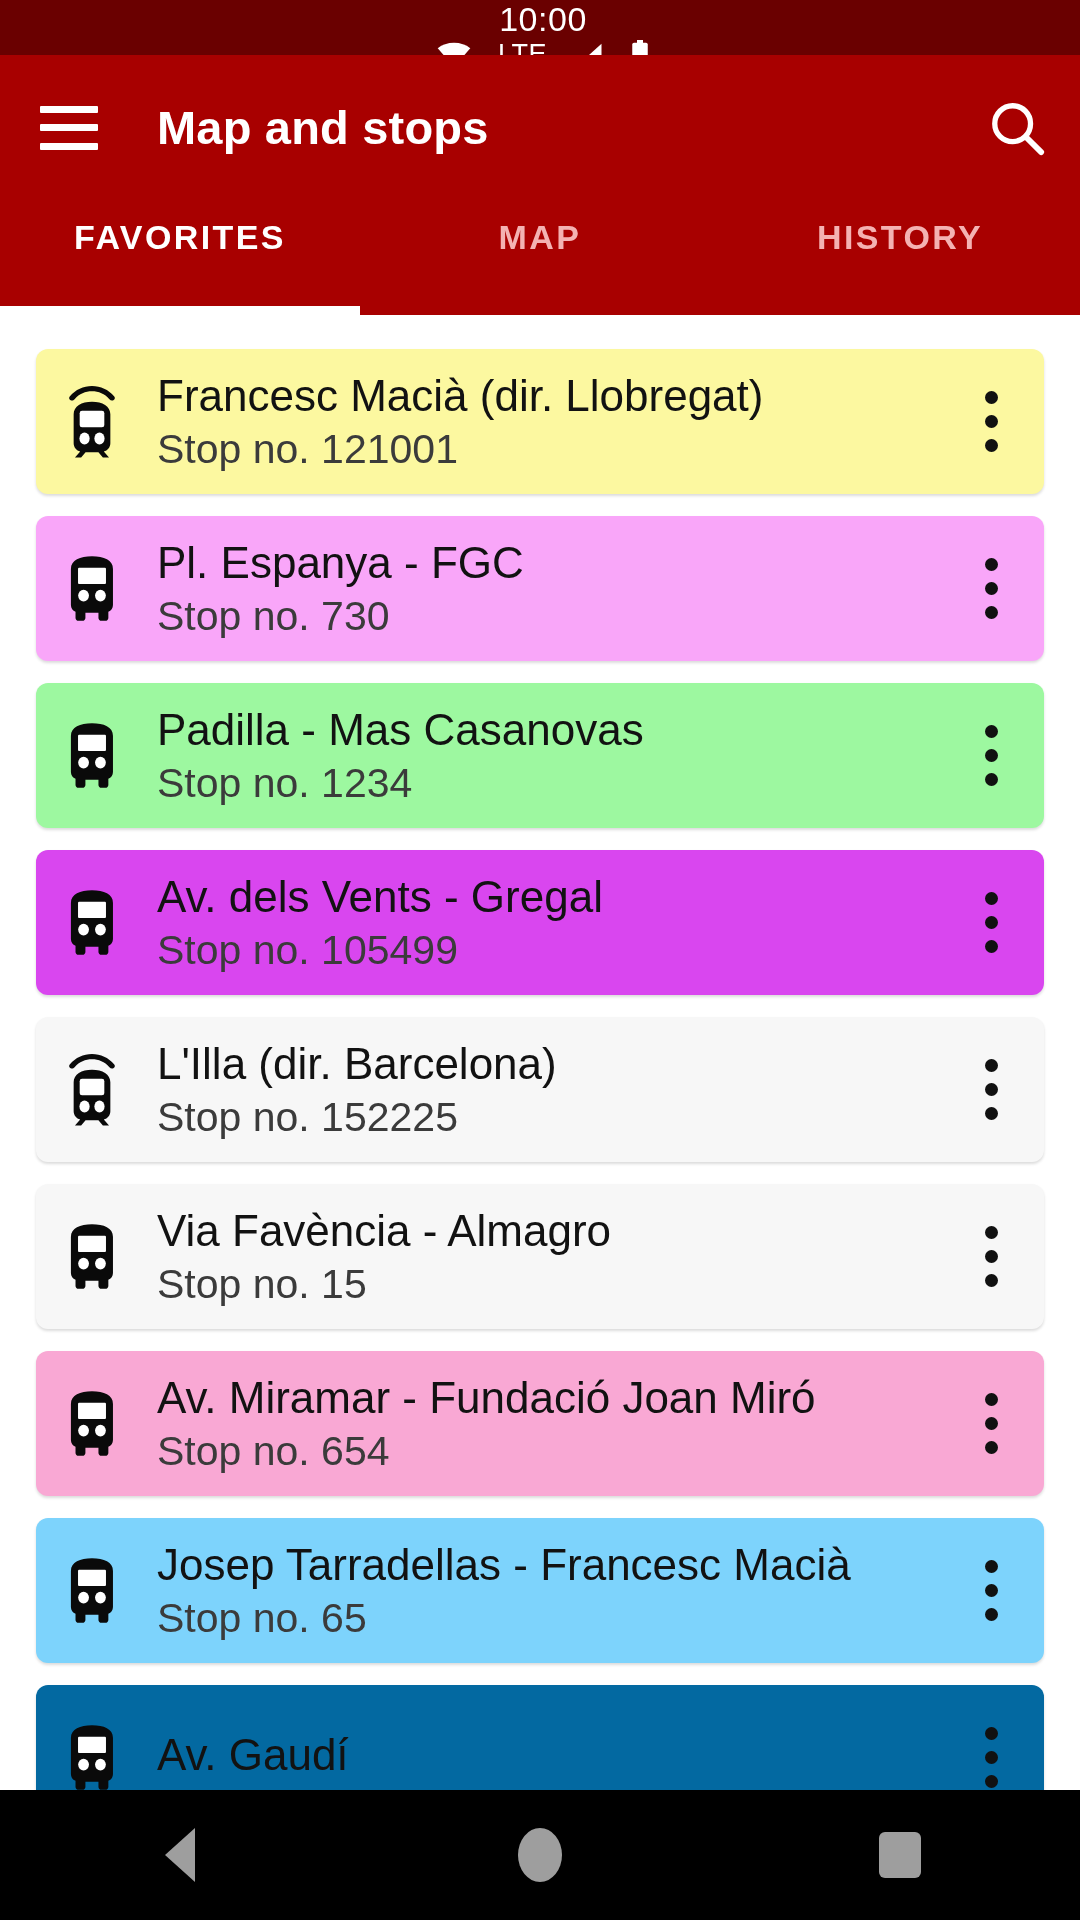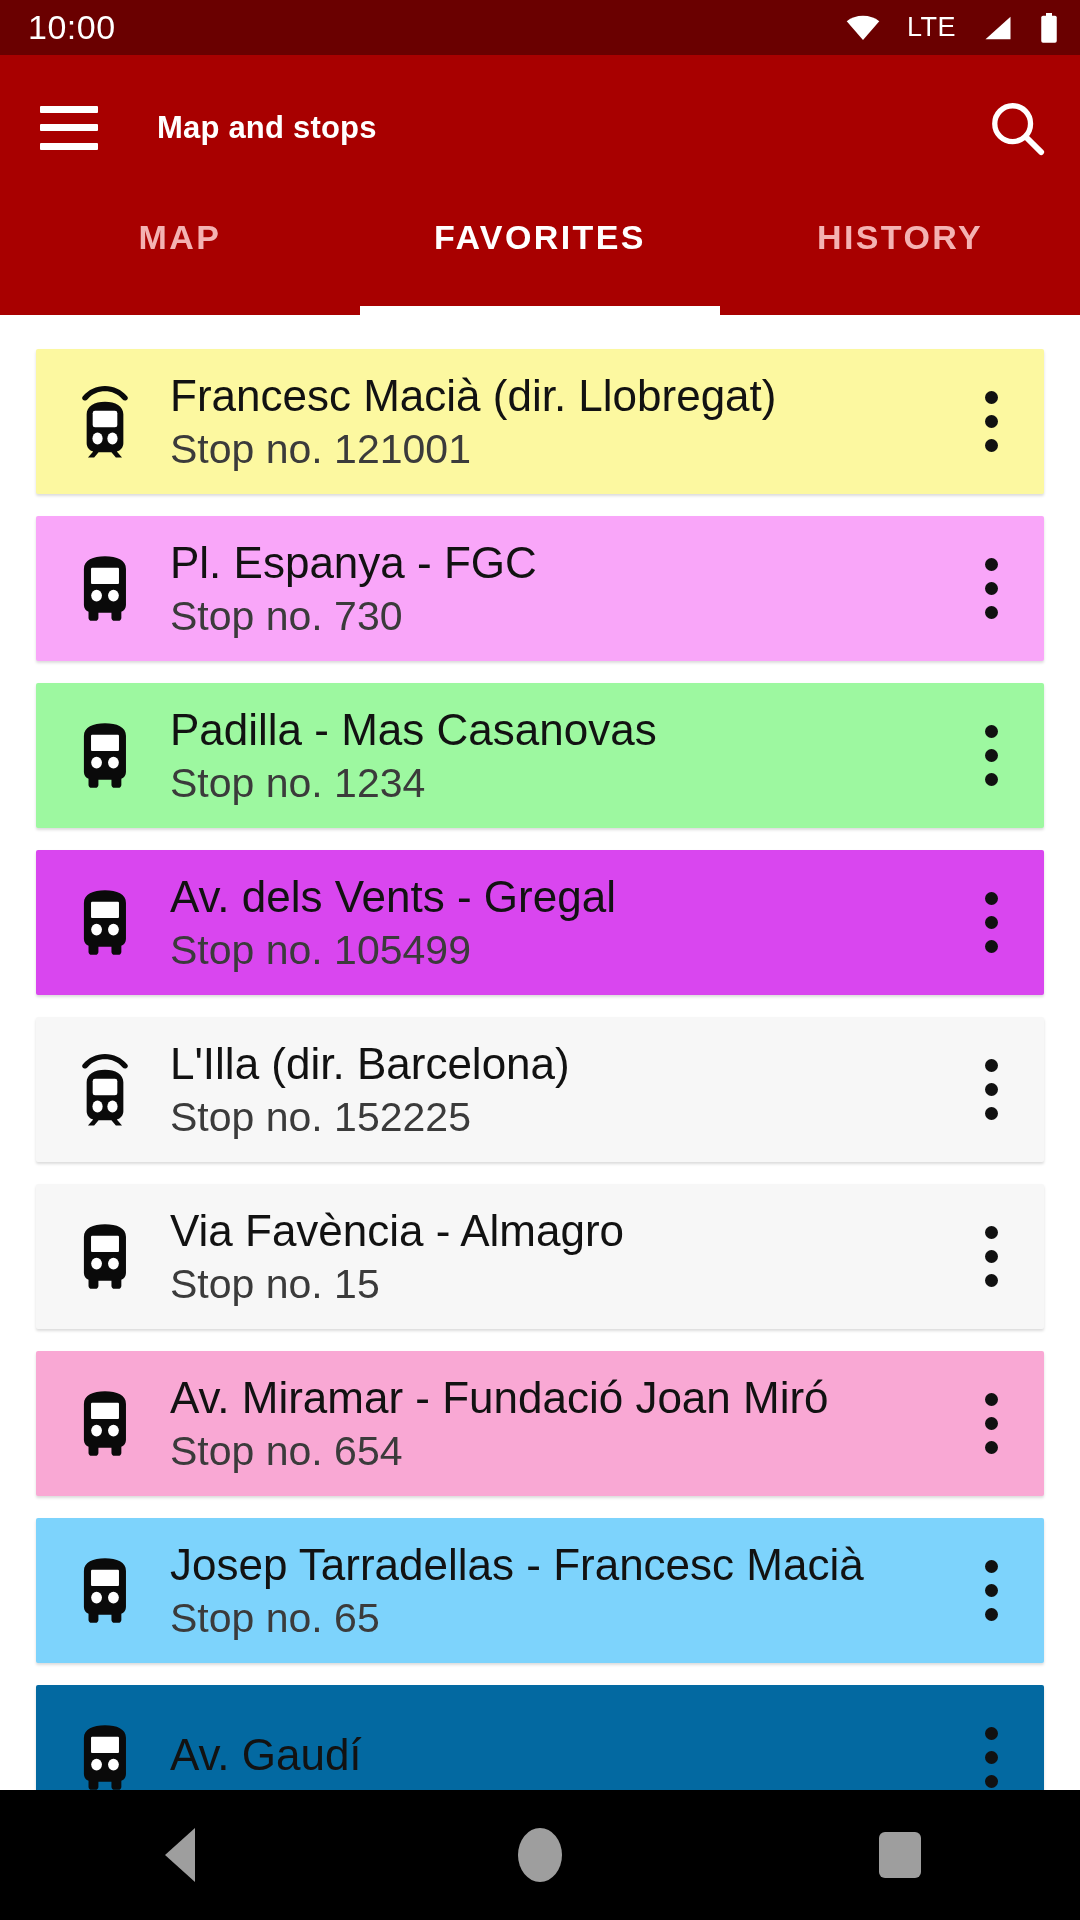--- a/index.html
+++ b/index.html
@@ -9,20 +9,21 @@
     font-family:"Liberation Sans", sans-serif;
     overflow:hidden;
   }
 
   
   .status-bar{
     height:55px; width:100%;
     background:#6a0000;
     display:flex; align-items:center; justify-content:space-between;
     padding:0 22px 0 28px;
+    flex-direction:column;
   }
   .status-clock{
     color:#ffffff; font-size:34px; font-weight:400; letter-spacing:.5px;
   }
   .status-icons{ display:flex; align-items:center; gap:27px; }
   .ico-wifi{ width:34px; height:26px; display:block; }
   .lte-text{ color:#fff; font-size:27px; letter-spacing:.5px; font-weight:400;}
   .ico-signal{ width:30px; height:26px; display:block; }
   .ico-battery{ width:18px; height:30px; display:block; }
 
@@ -34,21 +35,21 @@
     padding:0 34px 0 40px;
     position:relative;
   }
   .menu-btn{
     width:58px; height:44px;
     display:flex; flex-direction:column; justify-content:space-between;
     cursor:pointer; flex:0 0 auto;
   }
   .menu-btn span{ display:block; height:7px; background:#fff; border-radius:1px; width:100%; }
   .app-title{
-    color:#ffffff; font-size:31px; font-weight:700;
+    color:#ffffff; font-size:47px; font-weight:700;
     margin-left:59px; letter-spacing:.2px; white-space:nowrap;
   }
   .search-btn{ margin-left:auto; width:58px; height:58px; display:block; cursor:pointer; }
 
   
   .tab-bar{
     width:100%; height:115px; background:#a80000;
     display:flex; align-items:stretch;
   }
   .tab{
@@ -72,25 +73,25 @@
   .list{
     width:100%;
     height:1605px;
     background:#ffffff;
     padding:34px 0 0 0;
     overflow:hidden;
   }
   .stop-card{
     margin:0 36px 22px 36px;
     height:145px;
-    border-radius:2px;
+    border-radius:12px;
     background:#f7f7f7;
     box-shadow:0 2px 3px rgba(0,0,0,.14);
     display:flex; align-items:center;
-    padding:0 24px 0 36px;
+    padding:0 24px 0 23px;
     cursor:pointer;
     position:relative;
   }
   .stop-icon{
     width:66px; height:86px; flex:0 0 auto;
     display:flex; align-items:center; justify-content:center;
   }
   .stop-icon svg{ display:block; }
   .stop-texts{
     margin-left:32px; flex:1 1 auto; min-width:0;
@@ -154,27 +155,27 @@
     <span></span>
   </div>
   <div class="app-title">Map and stops</div>
   <svg class="search-btn" viewBox="0 0 24 24">
     <circle cx="10.2" cy="10.2" r="7.4" fill="none" stroke="#ffffff" stroke-width="2.2"></circle>
     <line x1="15.6" y1="15.6" x2="22" y2="22" stroke="#ffffff" stroke-width="2.4" stroke-linecap="round"></line>
   </svg>
 </div>
 
 <div class="tab-bar">
-  <div class="tab">
-    <span class="tab-label">MAP</span>
-
-  </div>
   <div class="tab active">
     <span class="tab-label">FAVORITES</span>
     <span class="tab-indicator"></span>
+  </div>
+  <div class="tab">
+    <span class="tab-label">MAP</span>
+
   </div>
   <div class="tab">
     <span class="tab-label">HISTORY</span>
 
   </div>
 </div>
 
 <div class="list" id="favorites-list">
     <div class="stop-card" style="background: rgb(252, 248, 160);">
       <div class="stop-icon">

